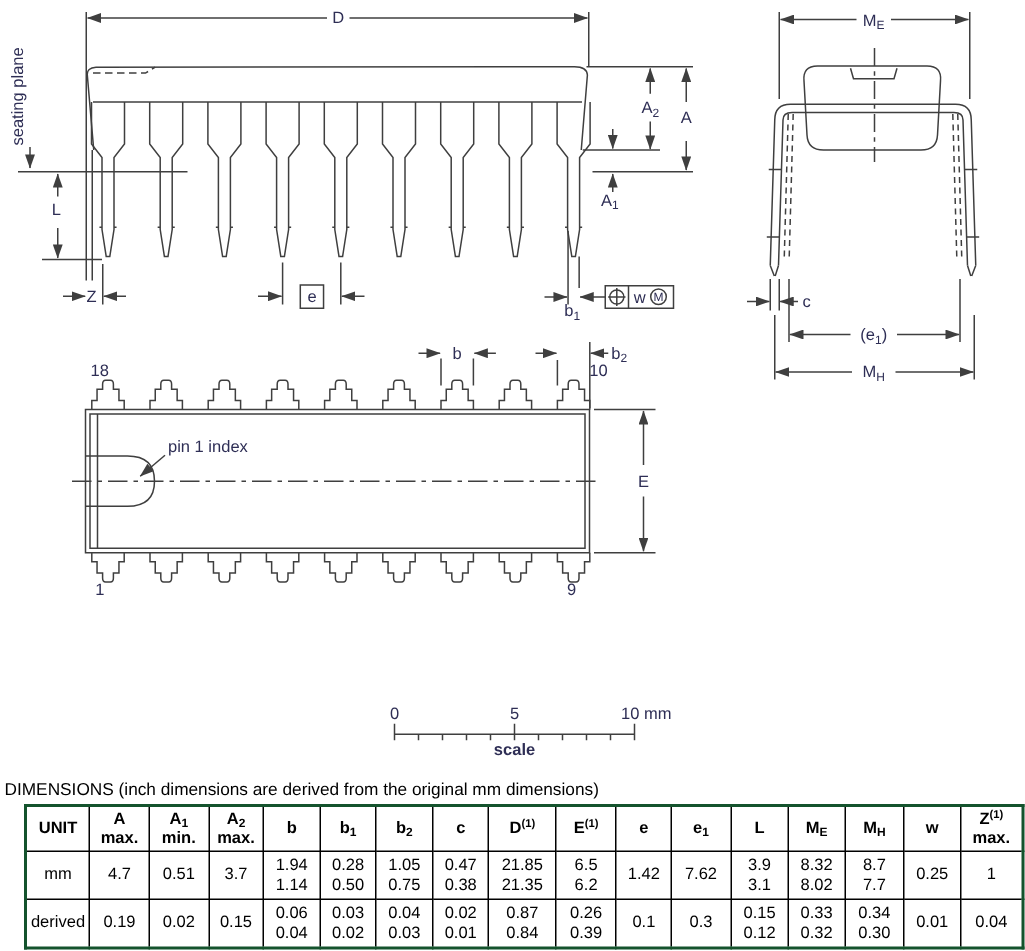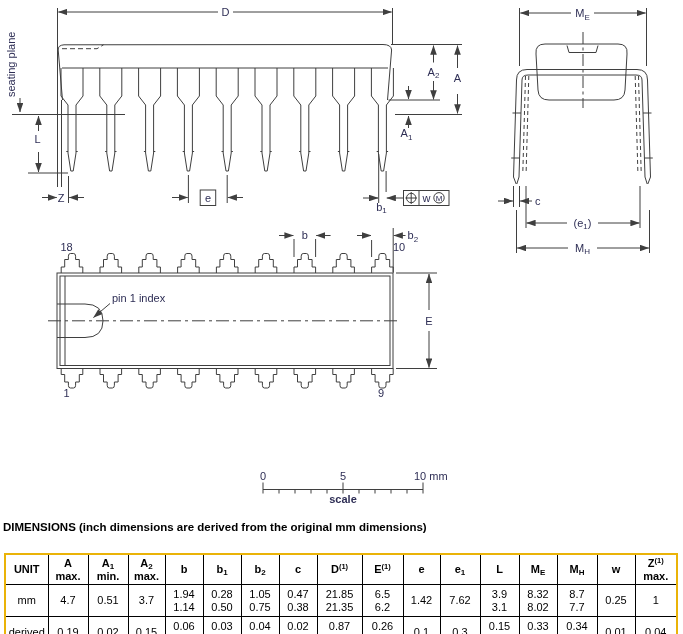--- a/index.html
+++ b/index.html
@@ -2,22 +2,22 @@
 <html><head>
 <meta charset="utf-8">
 <style>
   html,body{margin:0;padding:0;background:#fff;}
   body{width:683px;height:634px;font-family:"Liberation Sans",sans-serif;overflow:hidden;}
   svg{display:block;}
   svg text{font-family:"Liberation Sans",sans-serif;font-size:11px;fill:#2e2e55;}
   svg text.sm{font-size:8px;}
   svg .bold{font-weight:bold;}
   .drawing-strokes{stroke:#3f3f3f;stroke-width:1;fill:none;}
-  .title{font-weight:bold;font-size:11.5px;color:#000;margin:5px 0 20px 3px;letter-spacing:0;}
-  table.dimtable{border-collapse:collapse;table-layout:fixed;margin-left:4px;border:2px solid #eab308;}
+  .title{font-weight:normal;font-size:11.5px;color:#000;margin:5px 0 3px 3px;letter-spacing:0;}
+  table.dimtable{border-collapse:collapse;table-layout:fixed;margin-left:16px;border:2px solid #14532d;}
   .dimtable th,.dimtable td{border:1px solid #000;text-align:center;vertical-align:middle;padding:0;color:#000;font-size:11px;}
   .dimtable th{font-weight:bold;height:29px;line-height:1.15;}
   .dimtable td{height:31px;}
   .dimtable sub{font-size:8px;position:relative;top:2px;vertical-align:baseline;}
   .dimtable sup{font-size:7.5px;position:relative;top:-4px;vertical-align:baseline;}
   .hm{display:block;}
   .hl2{display:block;font-weight:bold;}
   .val{white-space:pre-line;line-height:13px;display:block;}
 </style>
 </head>

